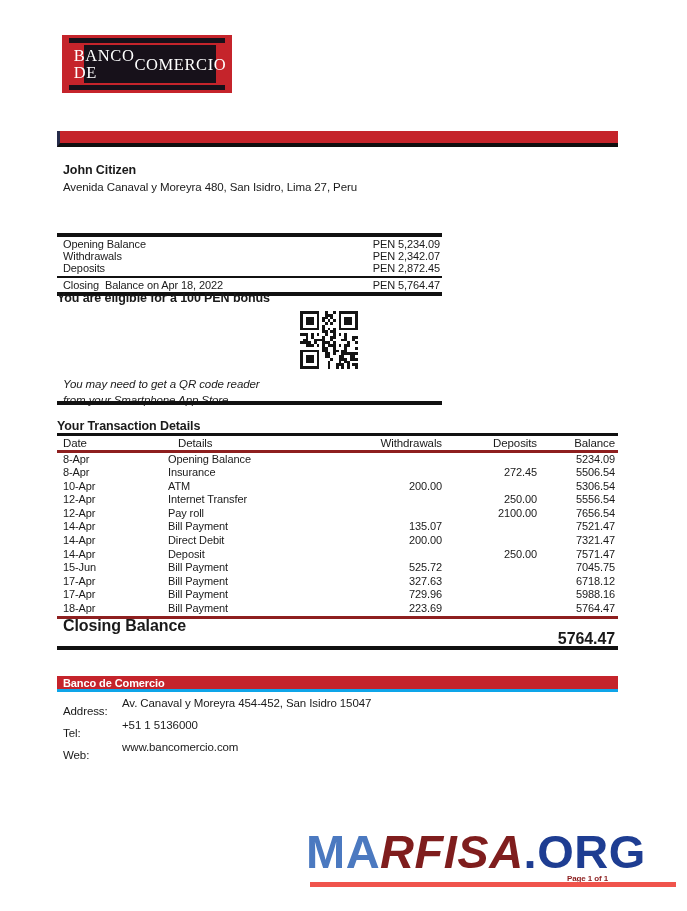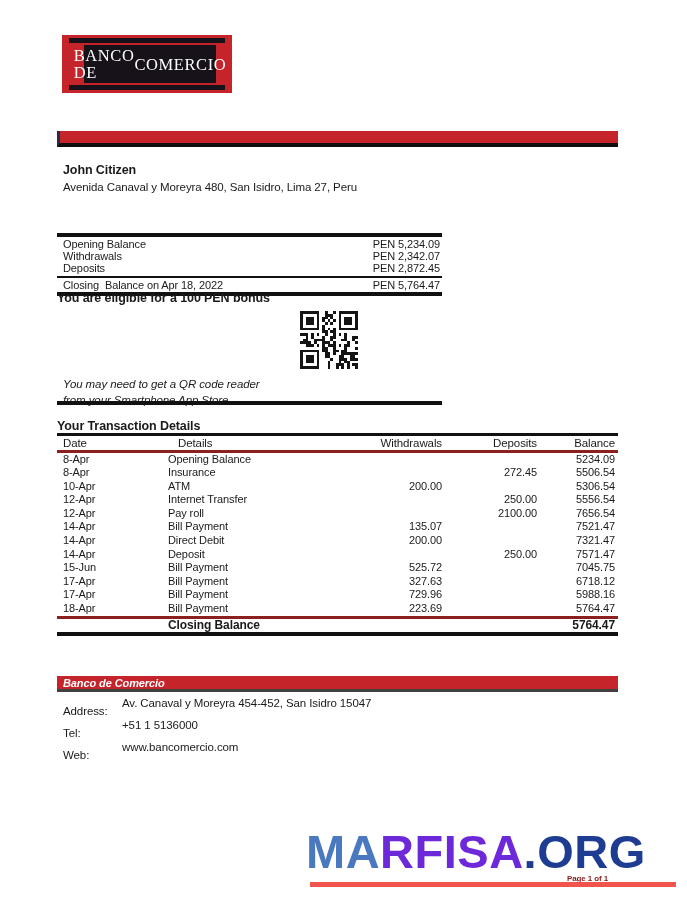--- a/index.html
+++ b/index.html
@@ -46,34 +46,34 @@
   .line-black-thick { height:4px; background:#111; }
   .line-maroon { height:3px; background:#8e1f1f; }
   .trow { display:flex; font-size:11px; line-height:13.6px; }
   .trow.thead { font-size:11.5px; line-height:12.5px; padding-top:1px; }
   .c-date { width:105px; padding-left:6px; }
   .c-details { width:155px; padding-left:6px; }
   .thead .c-details { padding-left:16px; }
   .c-withdrawals { width:125px; text-align:right; }
   .c-deposits { width:95px; text-align:right; }
   .c-balance { flex:1; text-align:right; padding-right:3px; }
-  .trow.closing { font-weight:800; font-size:12px; line-height:13.5px; }
+  .trow.closing { font-weight:800; font-size:16px; line-height:13.5px;flex-direction:column; }
 
   
   .footer-bar { position:absolute; left:57px; top:676px; width:561px; height:16px; background:#c5242b;
-    border-bottom:3px solid #404040; color:#fff; font-size:11px; font-weight:bold; font-style:italic;
+    border-bottom:3px solid #0ea5e9; color:#fff; font-size:11px; font-weight:bold; 
     display:flex; align-items:center; padding-left:6px; }
   .footer-info { position:absolute; left:63px; top:697px; }
   .frow { display:flex; font-size:11.5px; line-height:13.9px; }
   .flabel { width:59px;margin-top:8px; }
 
   
   .watermark { position:absolute; left:306px; top:824px; font-size:47px; font-weight:700; letter-spacing:0.5px; white-space:nowrap; }
   .wm1 { color:#4b79c0; }
-  .wm2 { color:#6d28d9; }
+  .wm2 { color:#7f1d1d;font-style:italic; }
   .wm3 { color:#1e3d92; font-weight:800; }
   .watermark-line { position:absolute; left:310px; top:882px; width:366px; height:5px; background:#f0544c; }
   .page-info { position:absolute; left:567px; top:874px; font-size:8px; font-weight:bold; color:#8b1d1d; }
 </style>
 </head>
 <body>
 
 <div class="page">
 
   <div class="logo">

